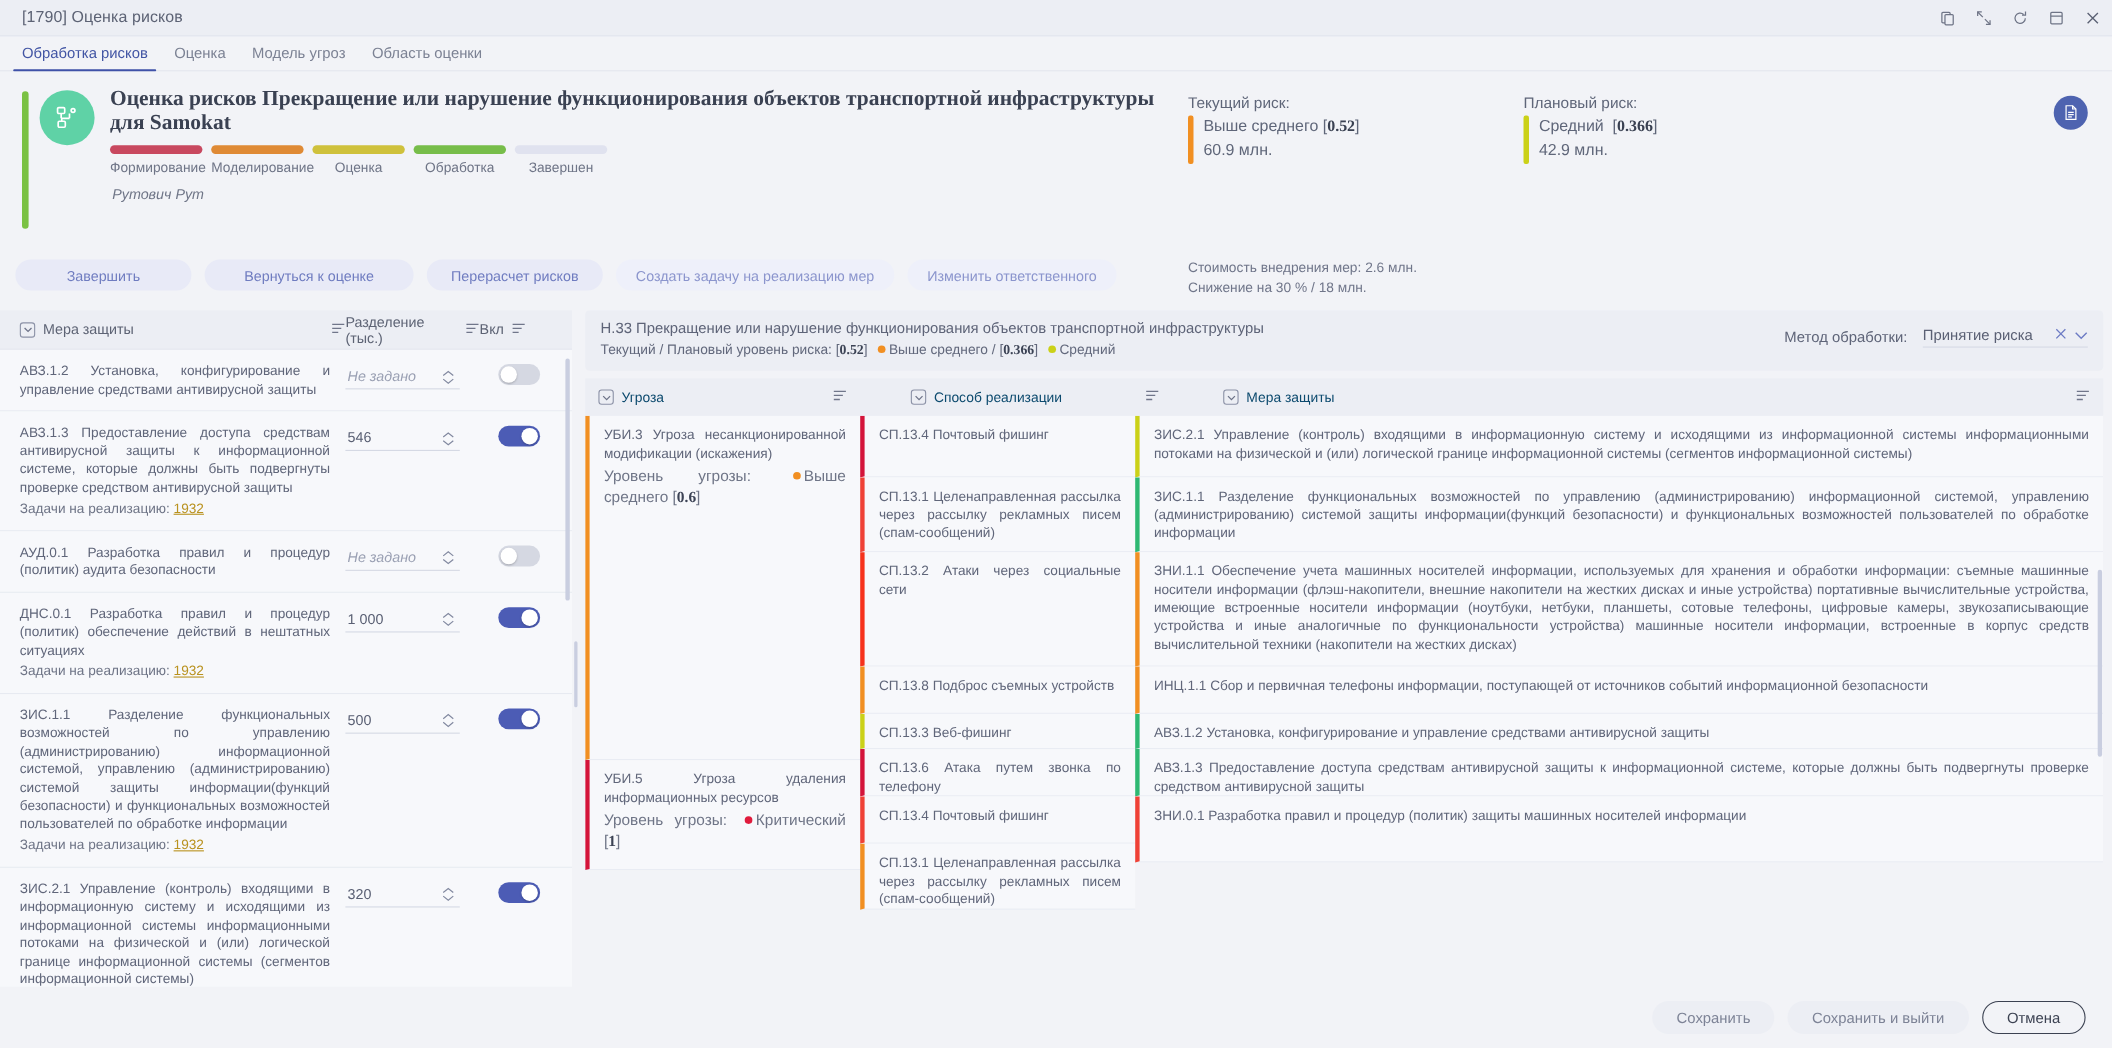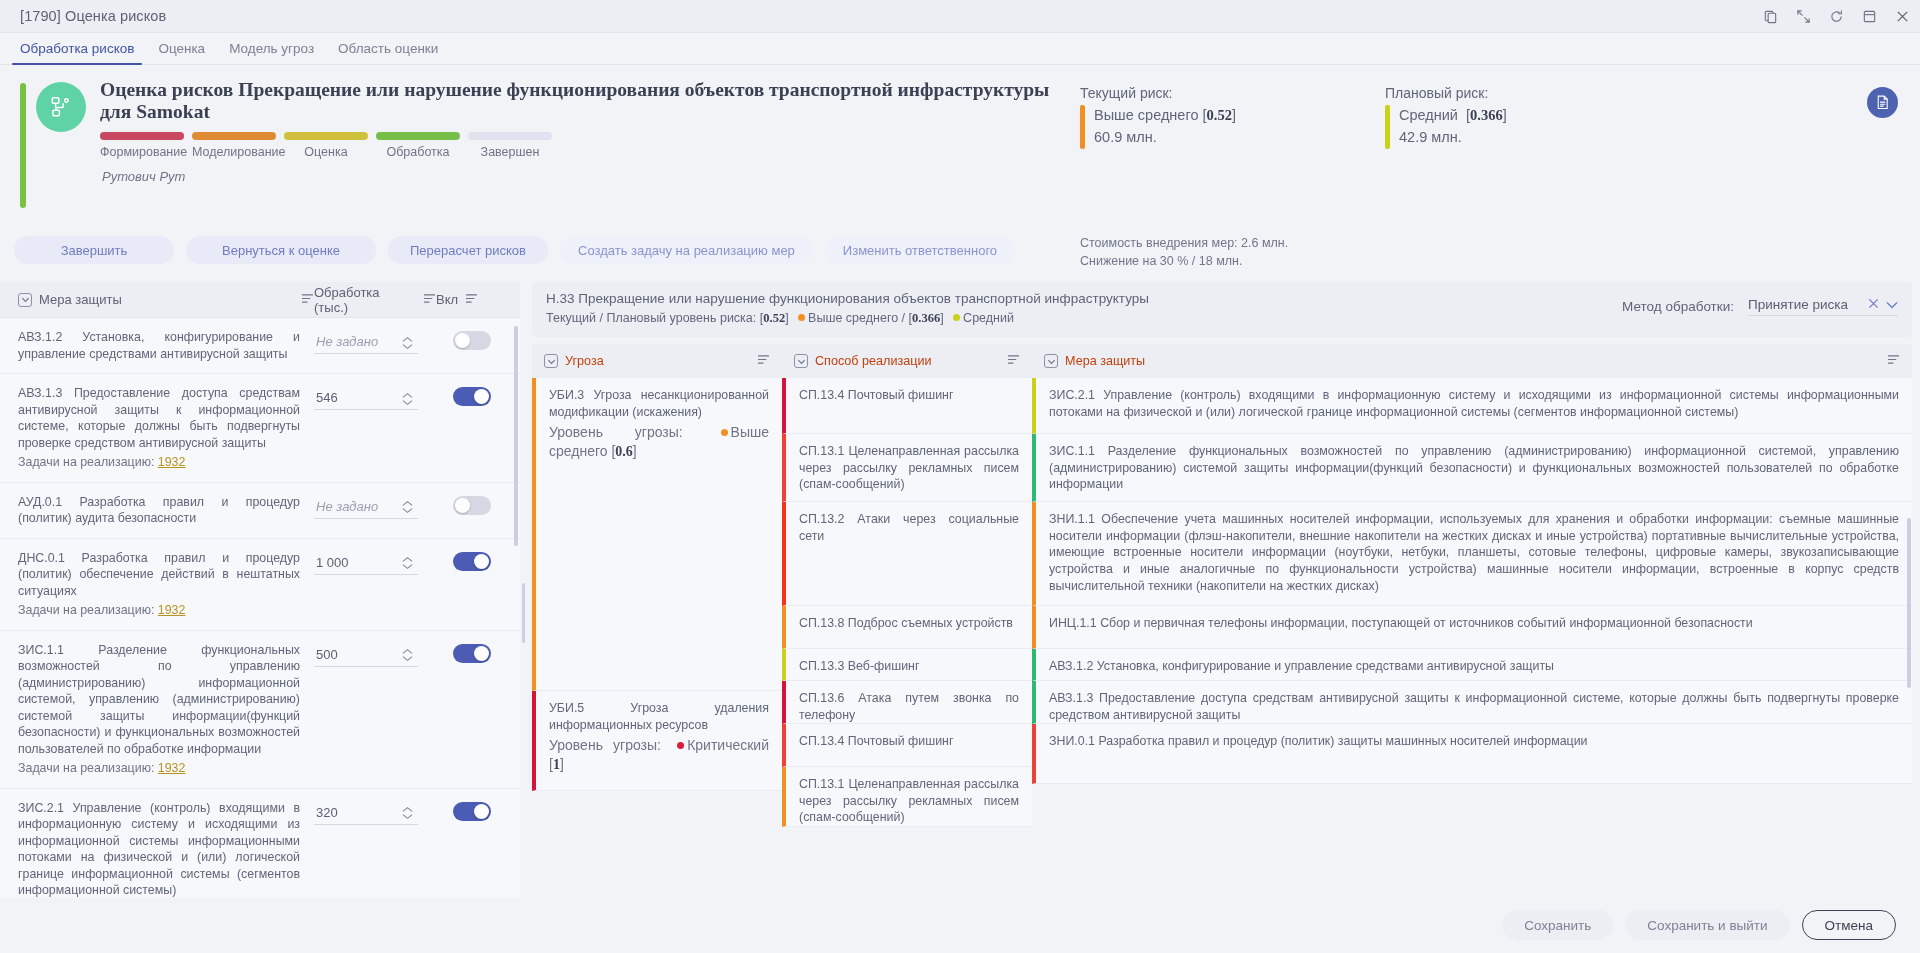--- a/index.html
+++ b/index.html
@@ -186,21 +186,21 @@
   .method .lbl { font-size: 13.5px; color: #5e6478; }
   .method .sel {
     border-bottom: 1px solid #d5d9e4; min-width: 150px; display: flex; align-items: center;
     font-size: 13.5px; color: #5a6074; padding-bottom: 3px; cursor: pointer;
   }
   .method .sel .x { margin-left: auto; color: #6c7bc4; padding: 0 7px 0 12px; cursor: pointer; }
   .method .sel .cv { color: #6c7bc4; cursor: pointer; }
 
   .grid-head {
     display: flex; background: #eceef4; height: 34px; align-items: center;
-    margin: 7px 8px 0 6px; font-size: 12.6px; color: #c2410c;
+    margin: 7px 8px 0 6px; font-size: 12.6px; color: #0c4a6e; gap: 34px;
   }
   .gh { display: flex; align-items: center; padding: 0 12px; height: 100%; }
   .gh .sorticon { margin-left: auto; }
   .col-threat { width: 250px; flex: 0 0 250px; }
   .col-method { width: 250px; flex: 0 0 250px; }
   .col-measure { flex: 1; }
 
   .grid-body { margin: 0 8px 0 6px; position: relative; height: 468px; overflow: hidden; display: flex; justify-content: center; }
   .gcol { display: flex; flex-direction: column; }
   .gcol.threat { width: 250px; flex: 0 0 250px; }
@@ -375,21 +375,21 @@
             </svg>
         </span>
         <span>Мера защиты</span>
         <span class="sorticon">
           <svg width="13" height="11" viewBox="0 0 14 12" stroke="#70768a" stroke-width="1.3">
               <path d="M1 2h12M1 6h9M1 10h6"></path>
             </svg>
         </span>
       </div>
       <div class="c2">
-        <span>Обработка (тыс.)</span>
+        <span>Разделение (тыс.)</span>
         <span class="sorticon inl">
           <svg width="13" height="11" viewBox="0 0 14 12" stroke="#70768a" stroke-width="1.3">
               <path d="M1 2h12M1 6h9M1 10h6"></path>
             </svg>
         </span>
       </div>
       <div class="c3">
         <span>Вкл</span>
         <span class="sorticon inl">
           <svg width="13" height="11" viewBox="0 0 14 12" stroke="#70768a" stroke-width="1.3">

